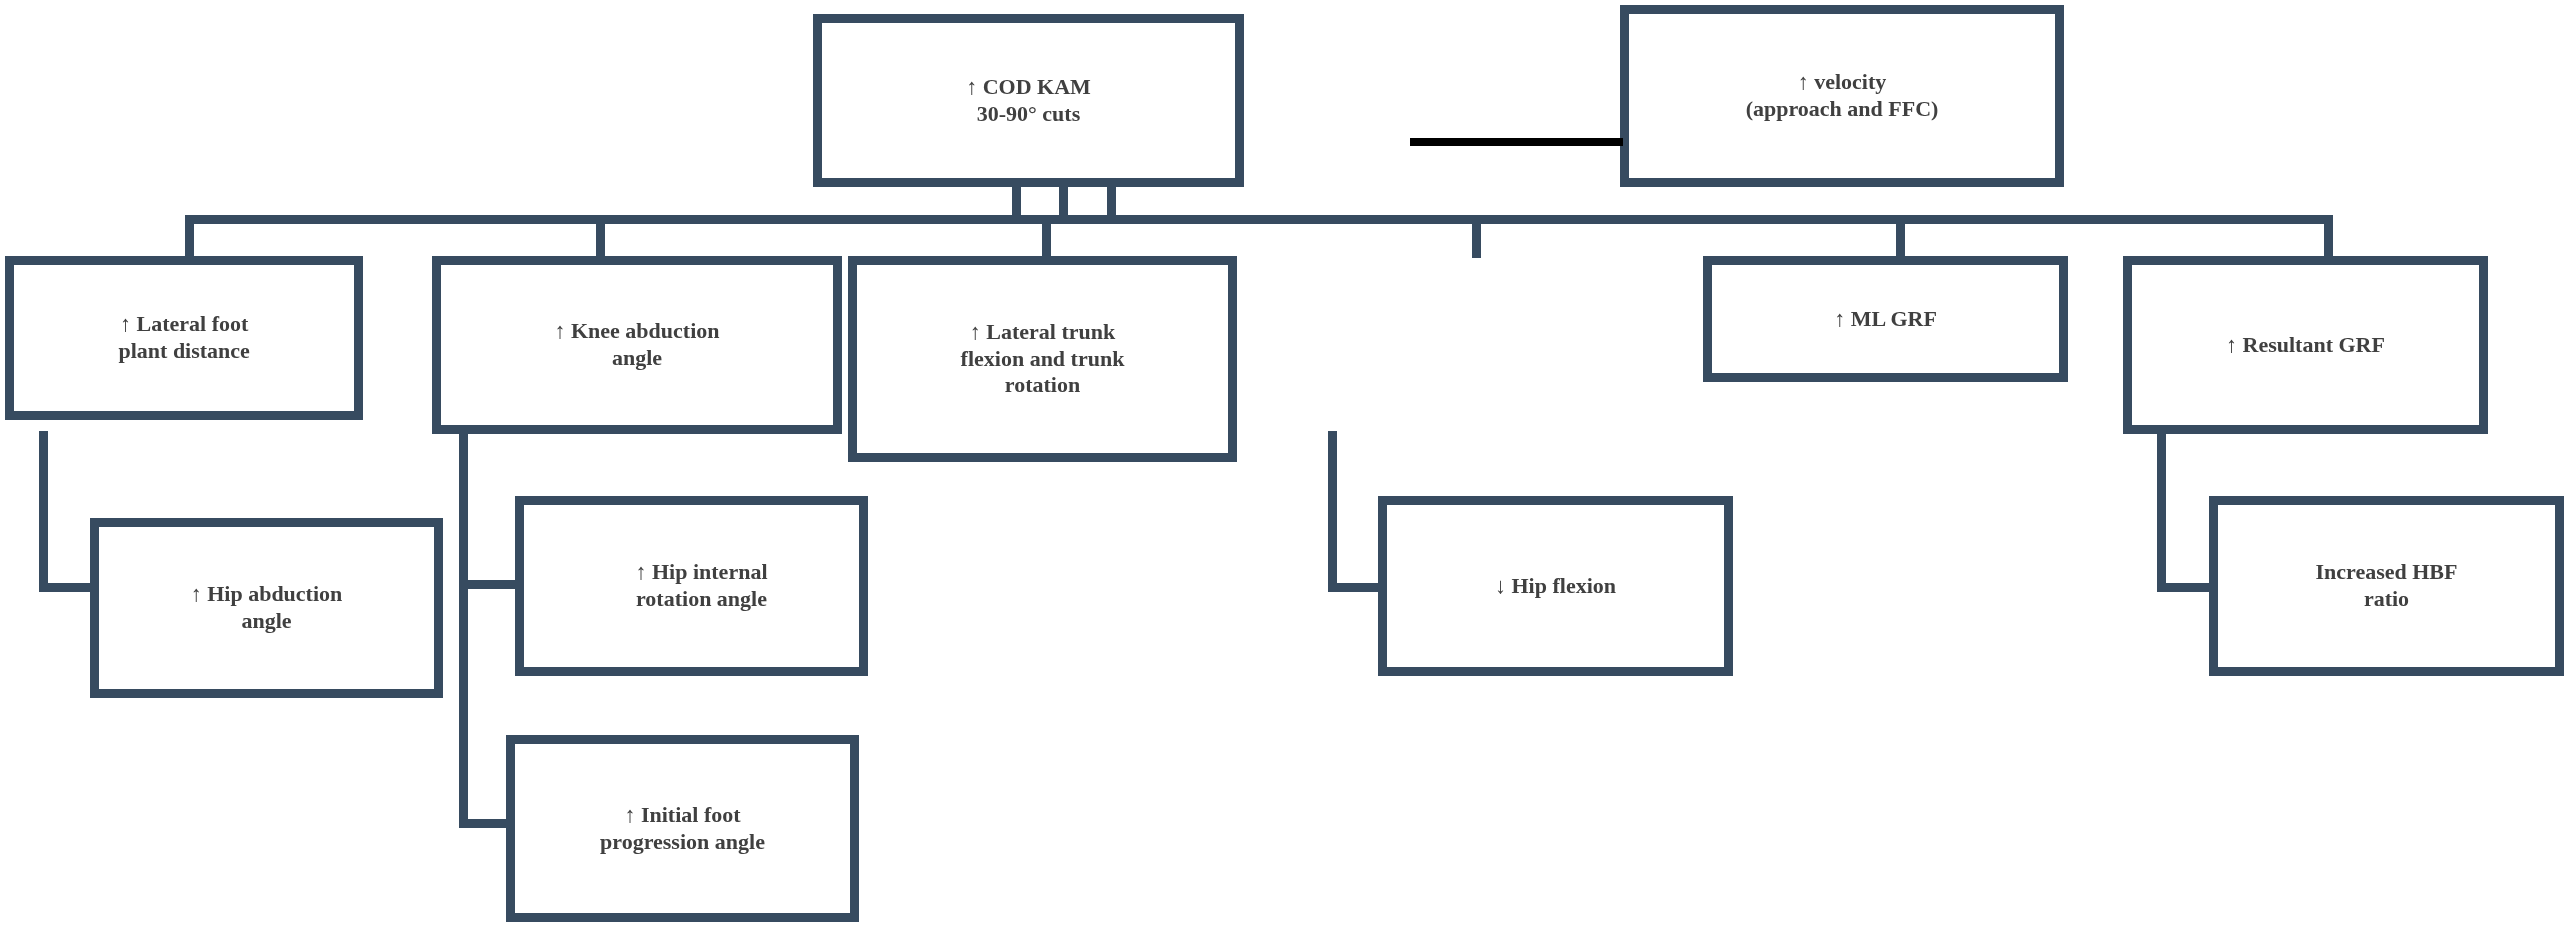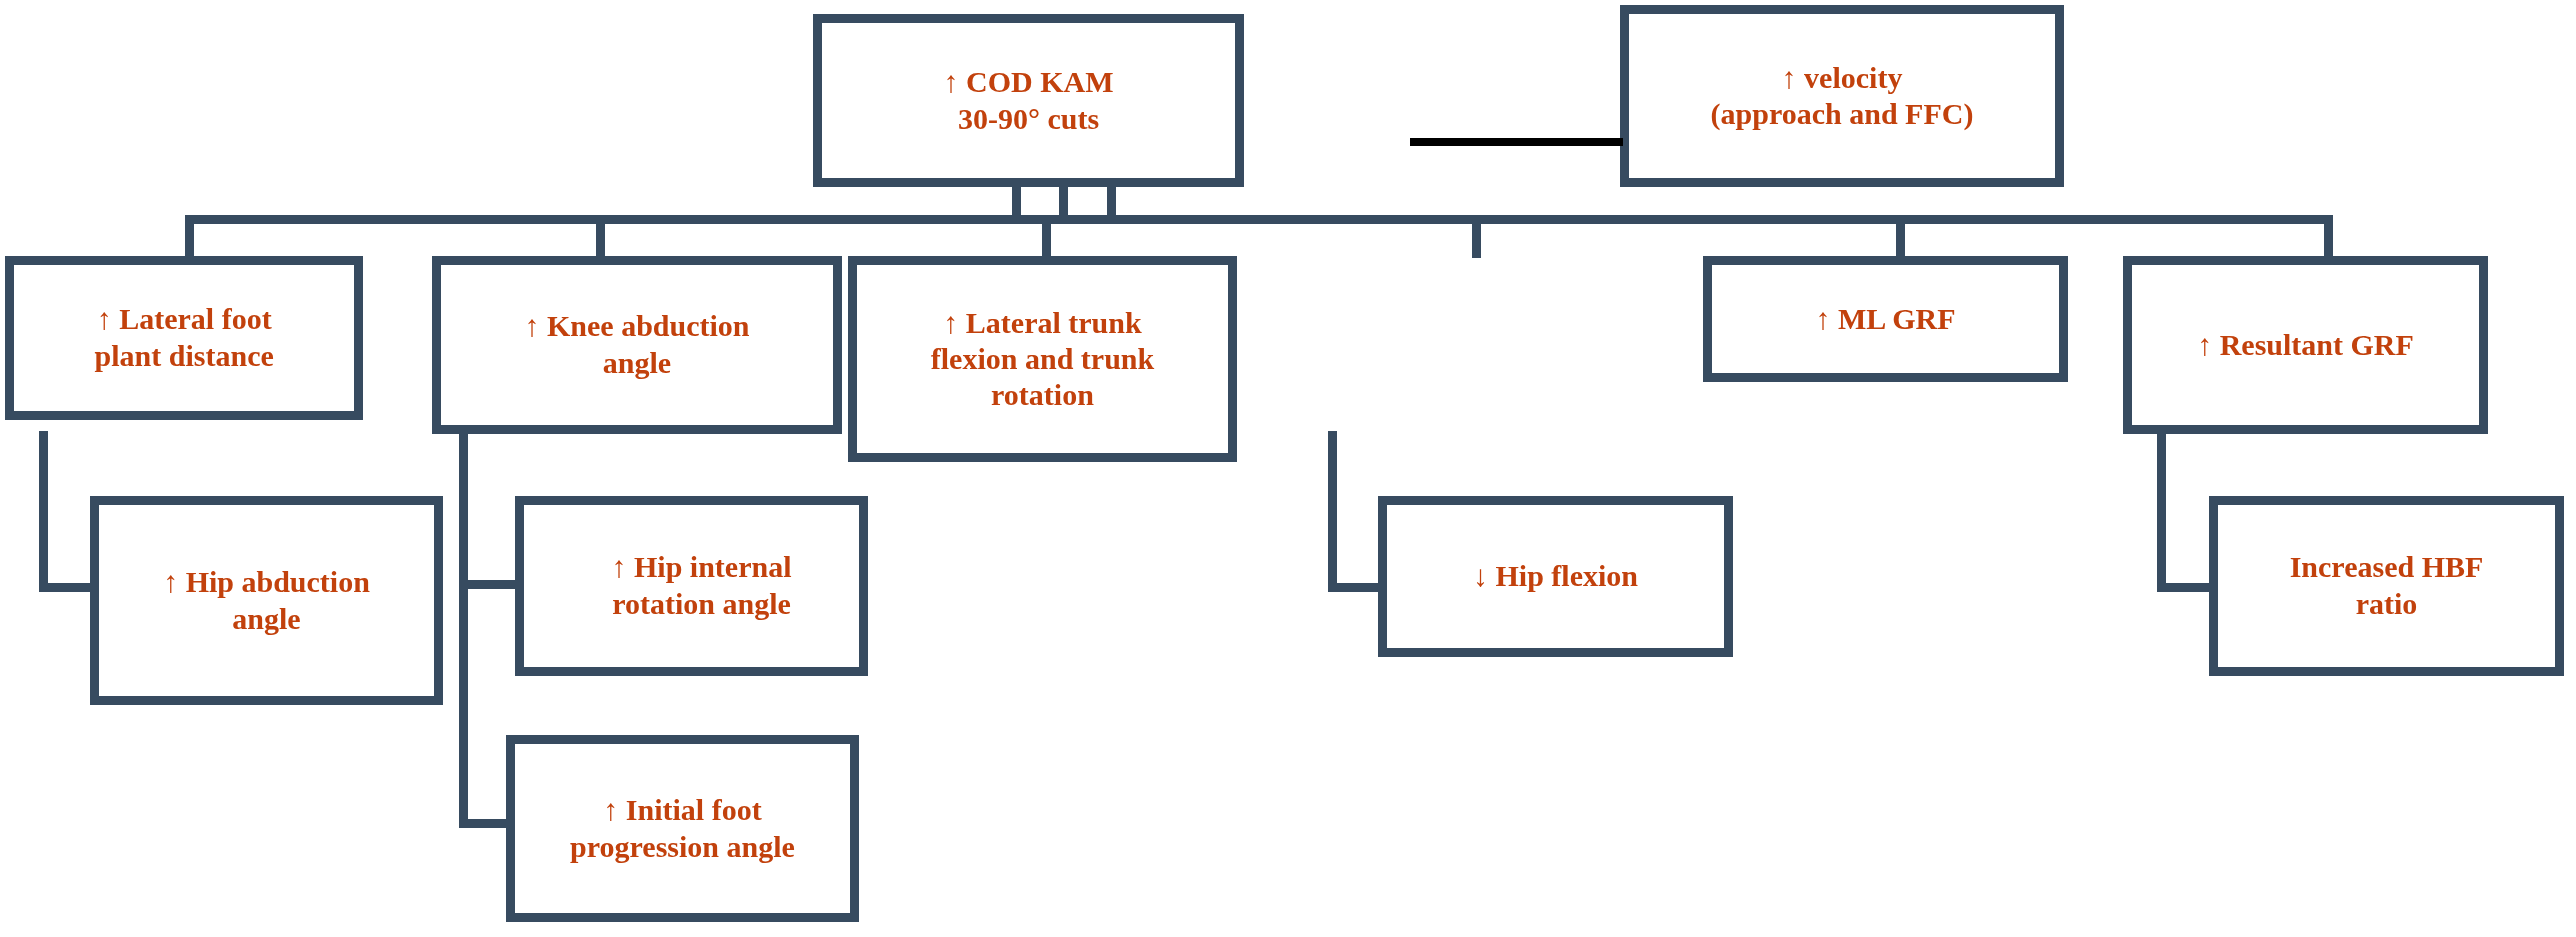--- a/index.html
+++ b/index.html
@@ -17,22 +17,22 @@
     background:#ffffff;
     border:9px solid #374B60;
     display:flex;
     align-items:center;
     justify-content:center;
     text-align:center;
     z-index:3;
   }
   .node .label{
     font-weight:bold;
-    color:#c2410c;
-    font-size:30px;
+    color:#404040;
+    font-size:22px;
     line-height:1.22;
     padding:0 10.3px;
     white-space:pre-line;
   }
   .node.tall .label{line-height:1.20;}
   .conn{
     position:absolute;
     background:#374B60;
     z-index:1;
   }
@@ -103,36 +103,36 @@
 
 
   <div class="node" style="left:1703px;top:256px;width:365px;height:126px;">
     <span class="label">↑ ML GRF</span>
   </div>
 
   <div class="node" style="left:2123px;top:256px;width:365px;height:178px;">
     <span class="label">↑ Resultant GRF</span>
   </div>
 
-  <div class="node" style="left:90px;top:496px;width:353px;height:209px;">
+  <div class="node" style="left:90px;top:518px;width:353px;height:180px;">
     <span class="label">↑ Hip abduction
 angle</span>
   </div>
 
   <div class="node" style="left:515px;top:496px;width:353px;height:180px;padding-left:20px;">
     <span class="label">↑ Hip internal
 rotation angle</span>
   </div>
 
   <div class="node" style="left:506px;top:735px;width:353px;height:187px;">
     <span class="label">↑ Initial foot
 progression angle</span>
   </div>
 
-  <div class="node" style="left:1378px;top:496px;width:355px;height:161px;">
+  <div class="node" style="left:1378px;top:496px;width:355px;height:180px;">
     <span class="label">↓ Hip flexion</span>
   </div>
 
   <div class="node" style="left:2209px;top:496px;width:355px;height:180px;">
     <span class="label">Increased HBF
 ratio</span>
   </div>
 
 </div>
 

